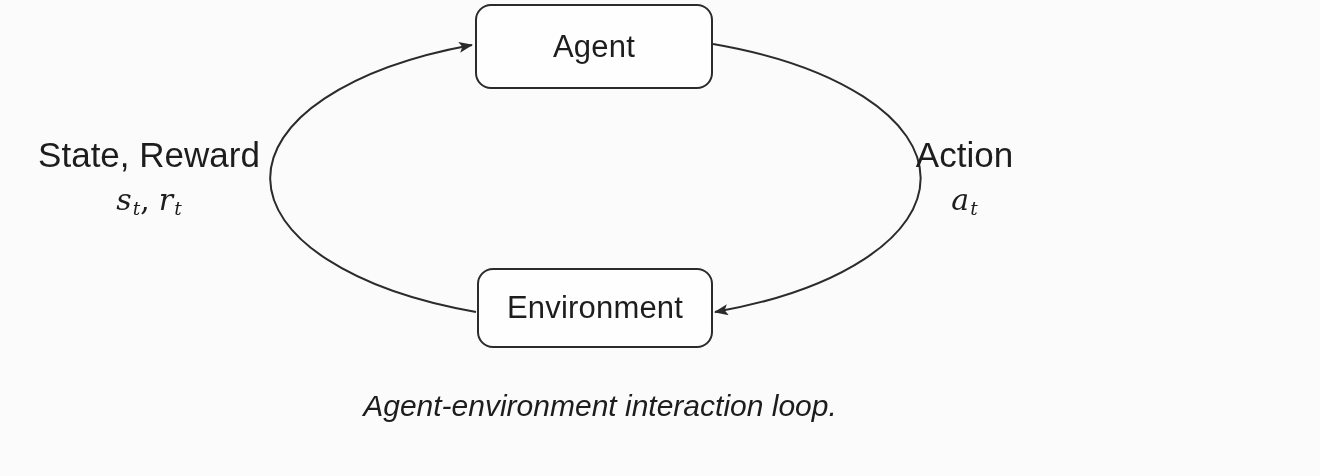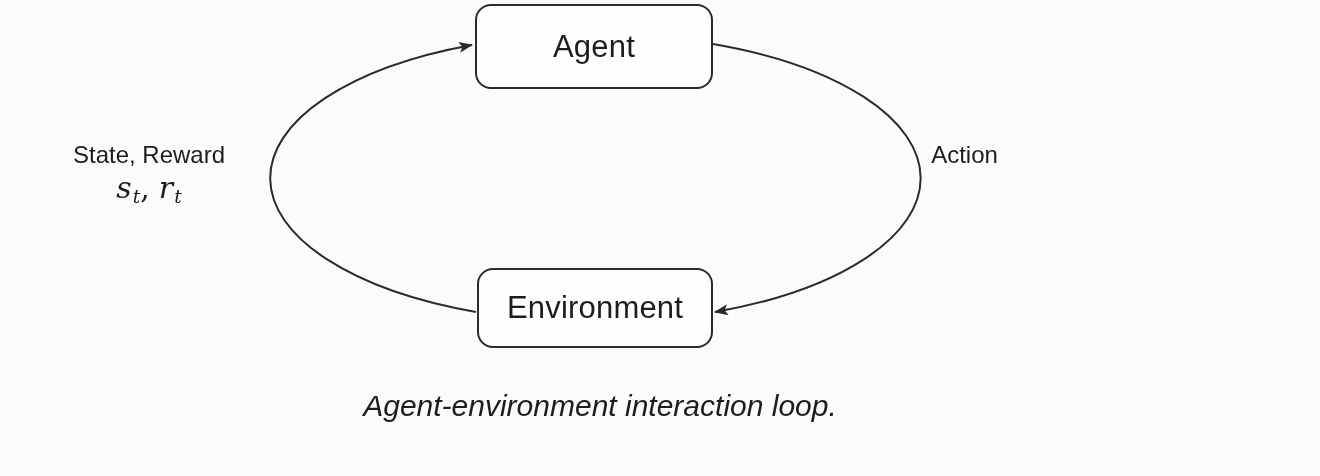--- a/index.html
+++ b/index.html
@@ -20,23 +20,23 @@
     border: 2.5px solid var(--stroke, #2b2b2b);
     border-radius: 16px;
     background: var(--box_fill, #fefefe);
     display: flex; align-items: center; justify-content: center;
     font-size: 31px; letter-spacing: 0.2px;
   }
   .node-agent { left: 475px; top: 4px;   width: 238px; height: 85px; }
   .node-env   { left: 477px; top: 268px; width: 236px; height: 80px; }
 
   .edge-label { position: absolute; text-align: center; }
-  .edge-label .label-line { font-size: 24px; line-height: 34px; }
+  .edge-label .label-line { font-size: 35px; line-height: 34px; }
   .edge-label .math-line {
-    margin-top: 0; font-size: 30px; line-height: 32px;
+    margin-top: 12px; font-size: 30px; line-height: 32px;
     font-family: "DejaVu Serif", serif; font-style: italic;
   }
   .mvar { font-style: italic; }
   .msub { font-style: italic; font-size: 0.62em; vertical-align: -0.28em; margin-left: 1px; }
   .msep { font-style: normal; margin-right: 9px; }
 
   .edge-label-left  { left: 24px;  top: 138px; width: 250px; }
   .edge-label-right { left: 852px; top: 138px; width: 225px; }
 
   .caption {
@@ -67,17 +67,18 @@
     <span>Environment</span>
   </div>
 
   <div class="edge-label edge-label-left">
     <div class="label-line">State, Reward</div>
     <div class="math-line"><span class="mvar">s</span><span class="msub">t</span><span class="msep">,</span><span class="mvar">r</span><span class="msub">t</span></div>
   </div>
 
   <div class="edge-label edge-label-right">
     <div class="label-line">Action</div>
+    <div class="math-line"><span class="mvar">a</span><span class="msub">t</span></div>
   </div>
 
   <div class="caption">Agent-environment interaction loop.</div>
 
 </div>
 
 </body></html>

